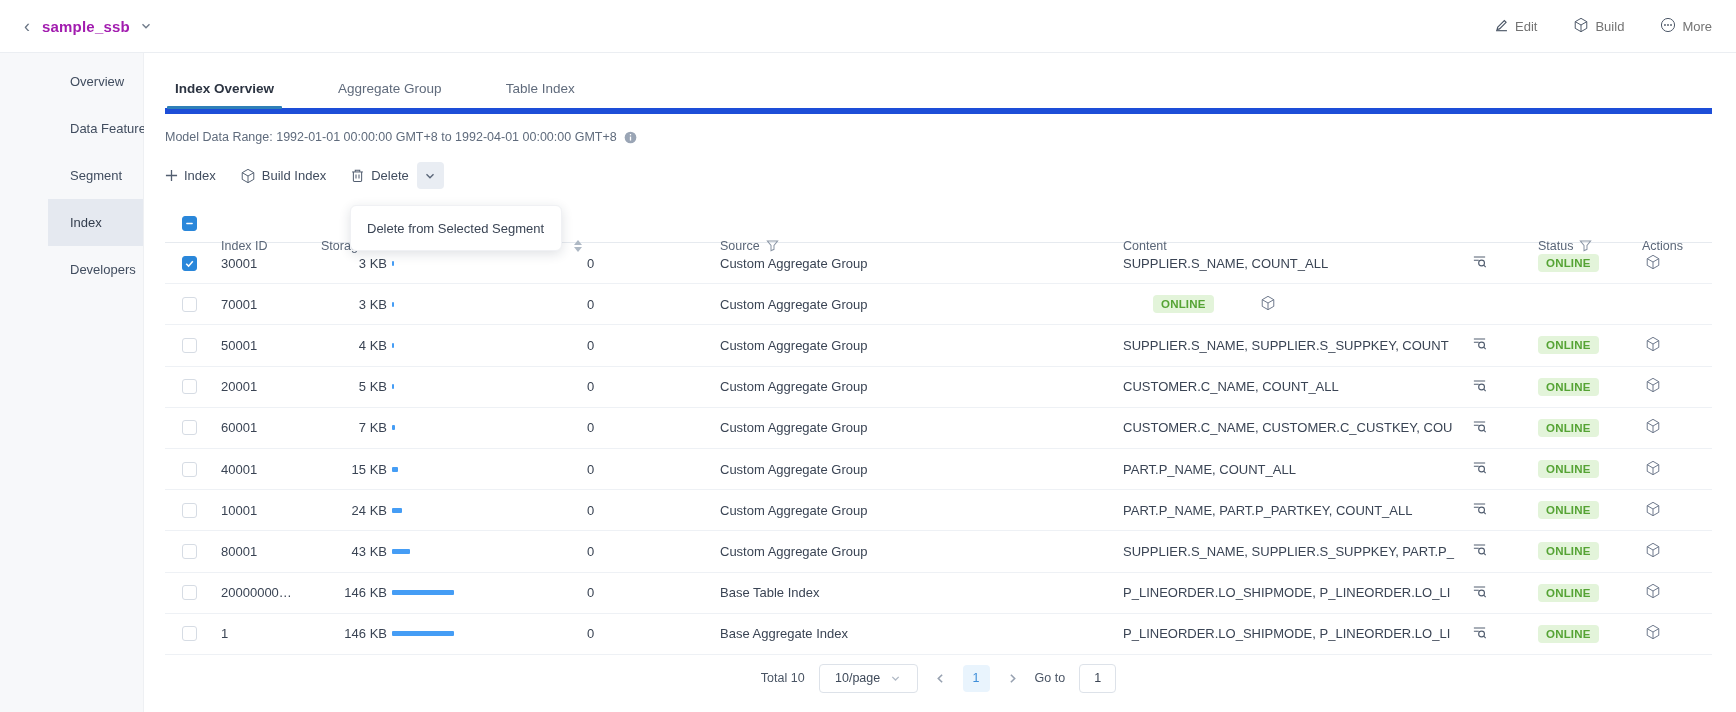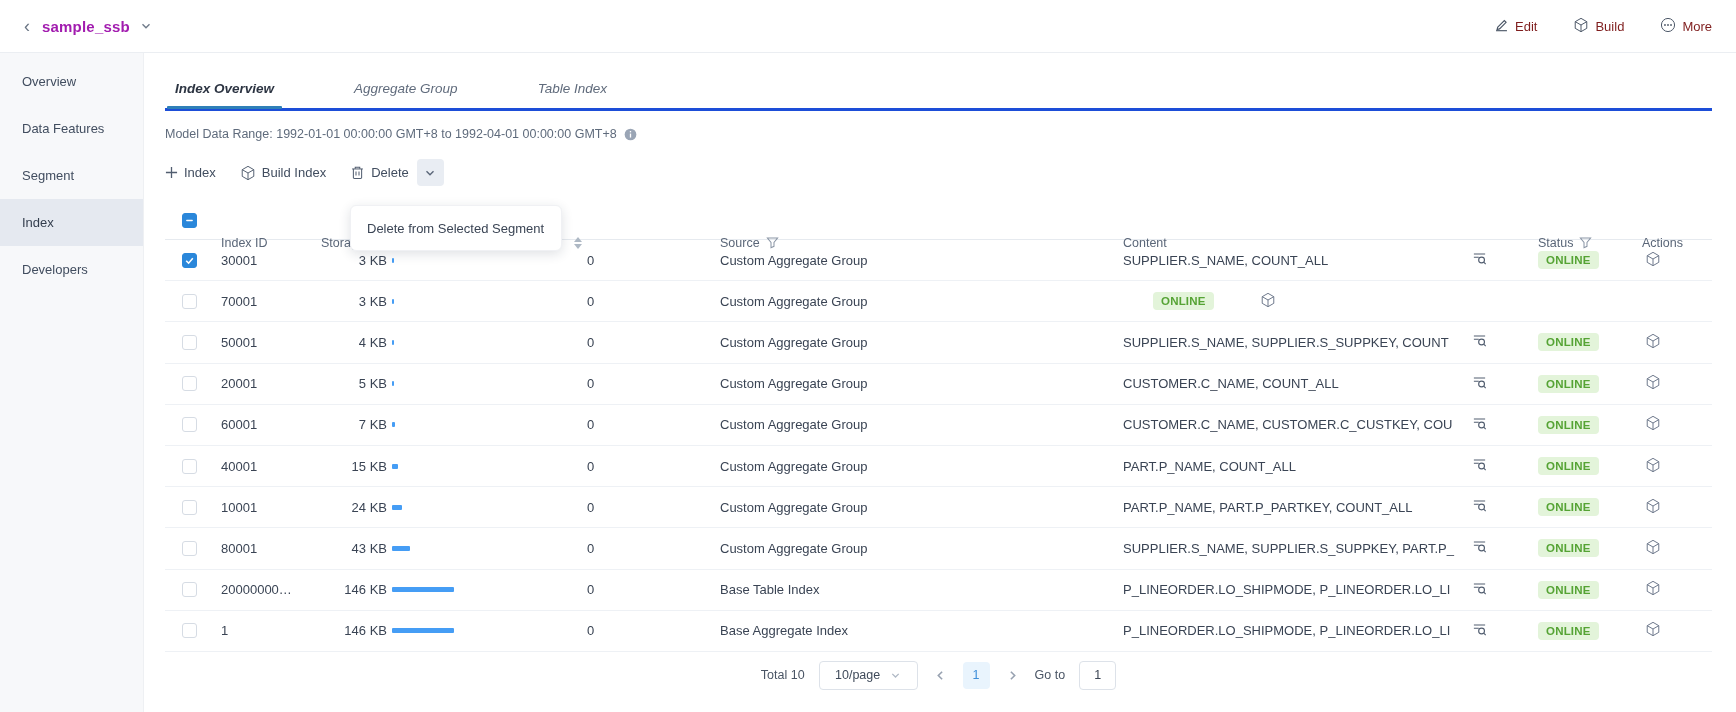--- a/index.html
+++ b/index.html
@@ -8,35 +8,35 @@
   .page { position:relative; width:1736px; height:712px; }
 
   
   .topbar { height:53px; display:flex; align-items:center; justify-content:space-between;
     padding:0 24px 0 22px; border-bottom:1px solid #ebeef2; background:#fff; }
   .topbar-left { display:flex; align-items:center; gap:10px; }
   .back-btn { font-size:18px; color:#6a7584; cursor:pointer; line-height:1; padding:0 2px; }
   .model-title { font-size:15px; font-weight:bold; color:#a21caf; letter-spacing:.2px; }
   .title-caret { color:#707b8a; display:flex; }
   .topbar-right { display:flex; align-items:center; gap:36px; }
-  .top-action { display:flex; align-items:center; gap:6px; font-size:13px; color:#7f1d1d; cursor:pointer; }
+  .top-action { display:flex; align-items:center; gap:6px; font-size:13px; color:#737373; cursor:pointer; }
   .top-action svg { color:#4a5565; }
 
   
   .sidebar { position:absolute; left:0; top:53px; bottom:0; width:144px;
-    background:#f7f8fa; border-right:1px solid #eef0f3; padding-top:5px; }
+    background:#f7f8fa; border-right:1px solid #eef0f3; padding-top:5px;padding-left:48px; }
   .side-item { height:47px; line-height:47px; padding-left:22px; font-size:13px;
     color:#414d5f; cursor:pointer; white-space:nowrap; }
   .side-item.active { background:#e5e9f0; color:#333d4d; }
 
   
   .main { position:absolute; left:144px; top:53px; right:0; bottom:0;
     background:#fff; padding:0 24px 0 21px; }
 
-  .tabs { display:flex; gap:64px; margin-top:28px; border-bottom:3px solid #1d4ed8; padding-left:2px;font-style:italic; }
+  .tabs { display:flex; gap:48px; margin-top:28px; border-bottom:6px solid #1d4ed8; padding-left:2px; }
   .tab { font-size:13.5px; color:#606b7c; padding:0 8px 12px 8px; cursor:pointer; position:relative; }
   .tab.active { color:#2c3442; font-weight:bold; }
   .tab.active:after { content:""; position:absolute; left:0; right:0; bottom:-1px; height:3px;
     background:#2f80b8; border-radius:1px; }
 
   .range-line { margin-top:16px; display:flex; align-items:center; gap:7px;
     font-size:12.5px; color:#5f6b7c; }
 
   .toolbar { margin-top:16px; height:31px; display:flex; align-items:center; }
   .tool-btn { display:flex; align-items:center; gap:6px; font-size:13px; color:#414d5f;

